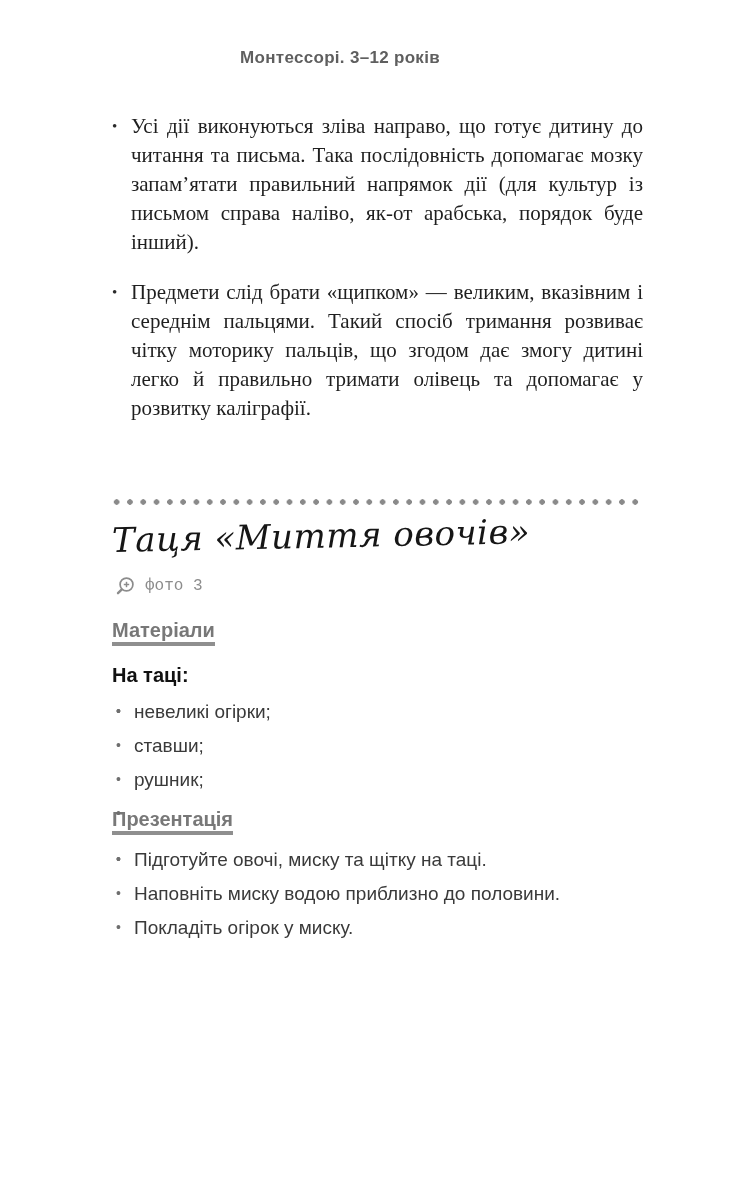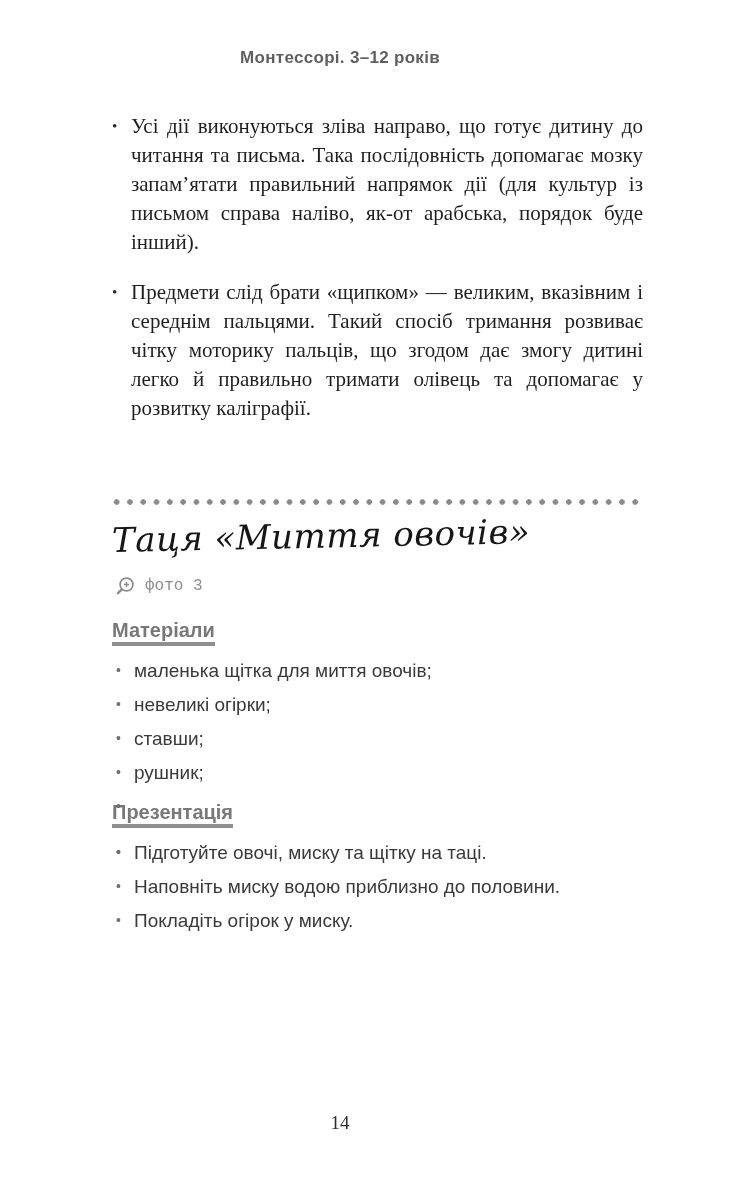--- a/index.html
+++ b/index.html
@@ -186,25 +186,25 @@
         <line x1="9.8" y1="9.5" x2="15.2" y2="9.5" stroke="#8c8c8c" stroke-width="1.5"></line>
         <line x1="7.6" y1="14.6" x2="4.0" y2="18.2" stroke="#8c8c8c" stroke-width="2.4" stroke-linecap="round"></line>
       </svg>
       <span class="label">фото 3</span>
     </div>
 
     <h2 class="section-heading">
       <span class="underlined">Матеріали</span>
     </h2>
 
+    <p class="subheading">На таці:</p>
 
     <ul class="item-list">
       <li>
         <span class="marker">•</span>
-        <span>маленька щітка для миття овочів;</span>
       </li>
       <li>
         <span class="marker">•</span>
         <span>невеликі огірки;</span>
       </li>
       <li>
         <span class="marker">•</span>
         <span>ставши;</span>
       </li>
       <li>
@@ -233,17 +233,14 @@
         <span>Наповніть миску водою приблизно до половини.</span>
       </li>
       <li>
         <span class="marker">•</span>
         <span>Покладіть огірок у миску.</span>
       </li>
     </ul>
 
   </main>
 
-  <footer class="page-footer">
-    <span>14</span>
-  </footer>
 
 </div>
 
 </body></html>

